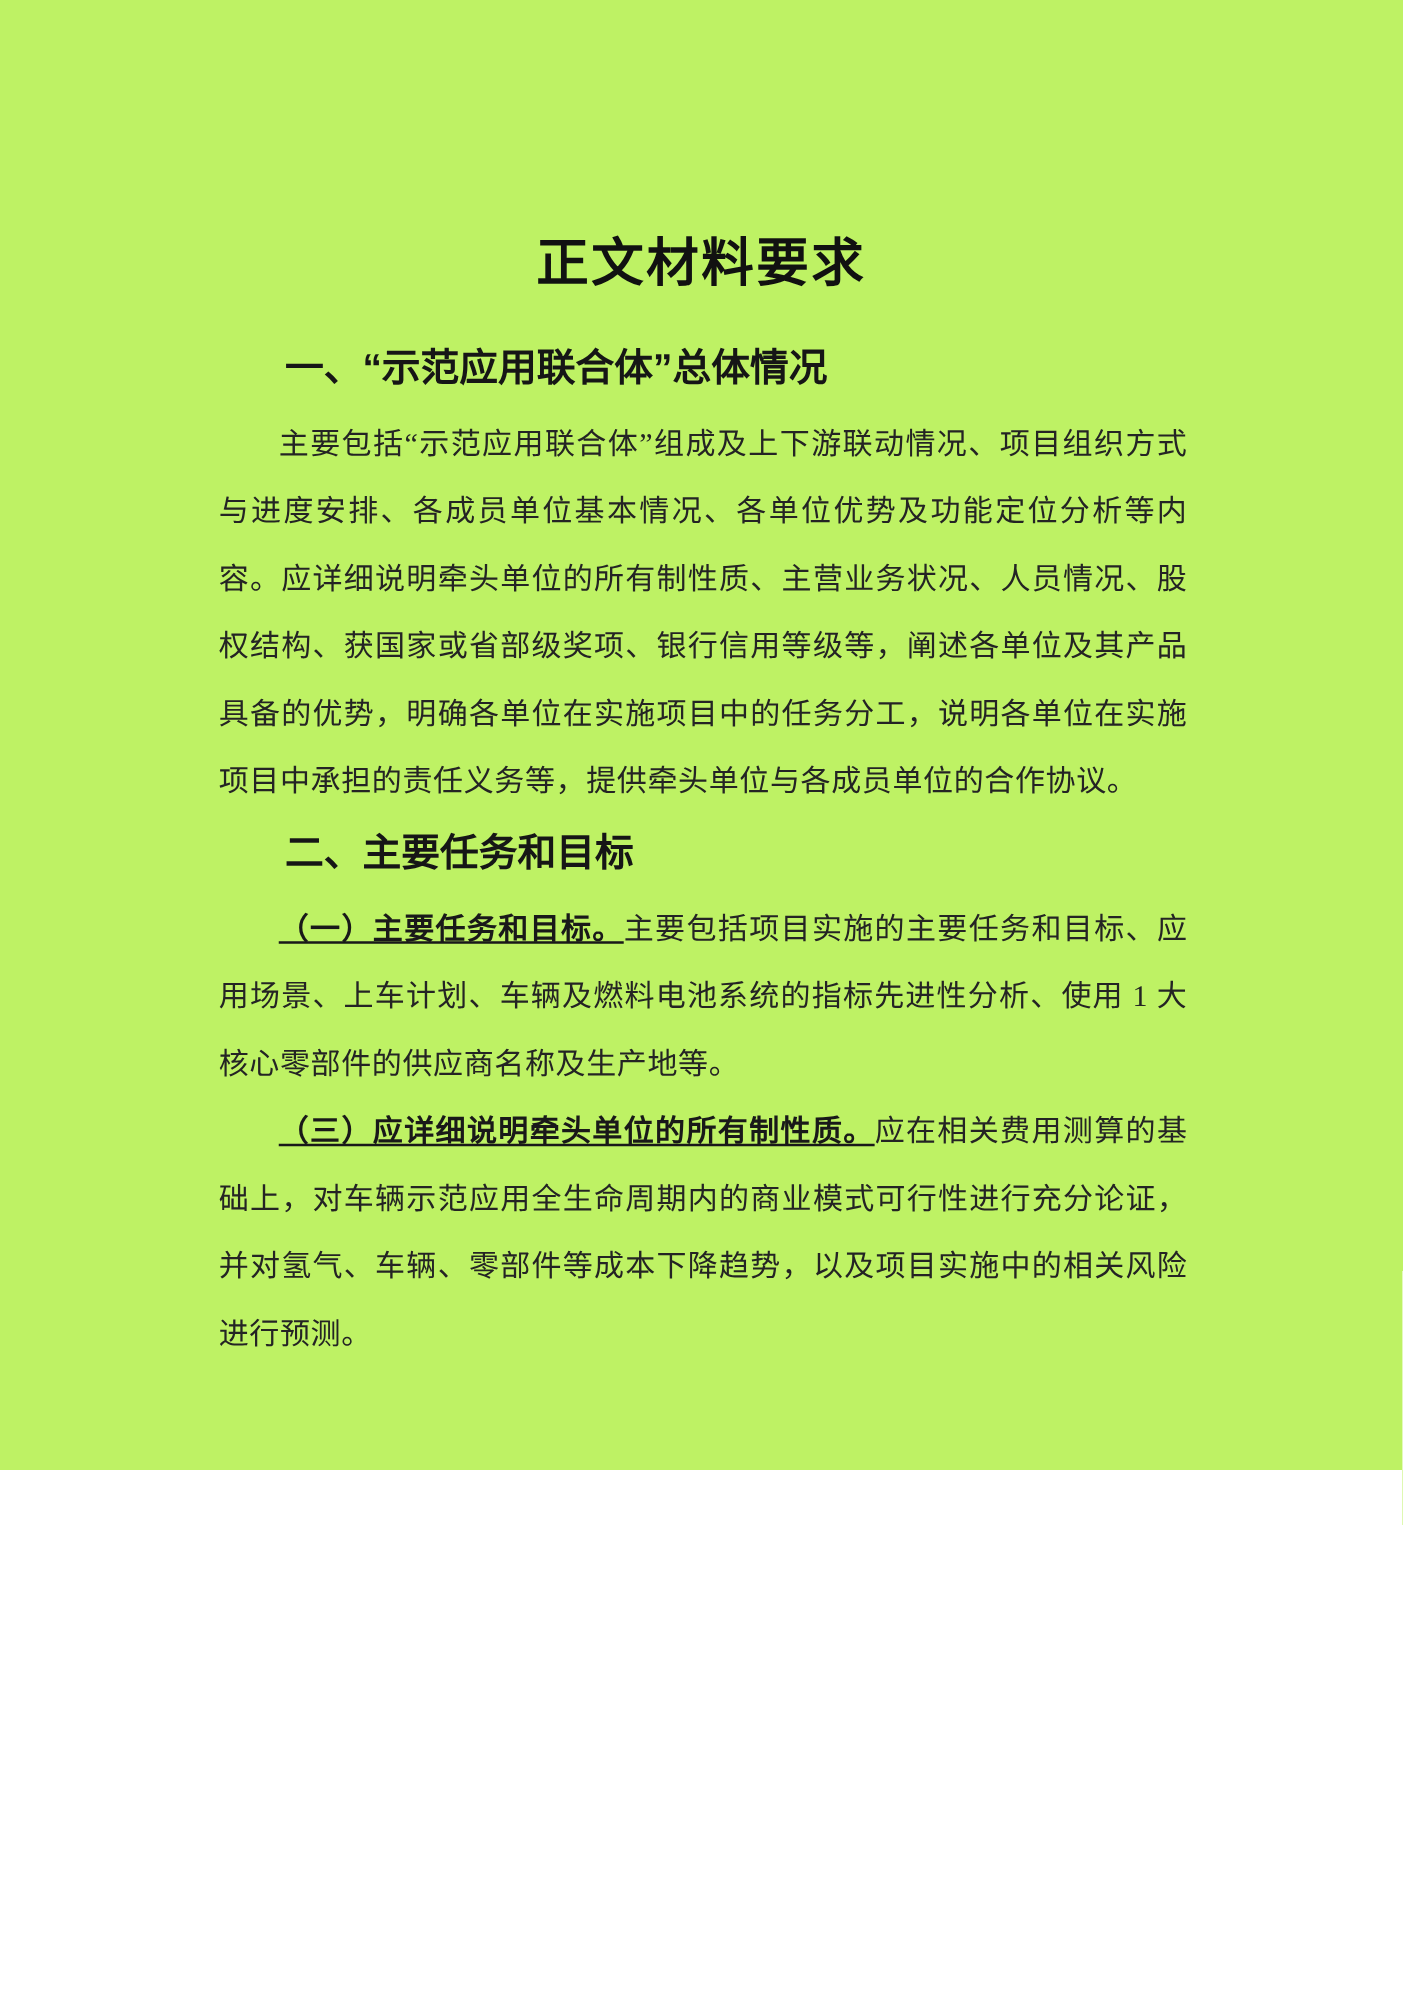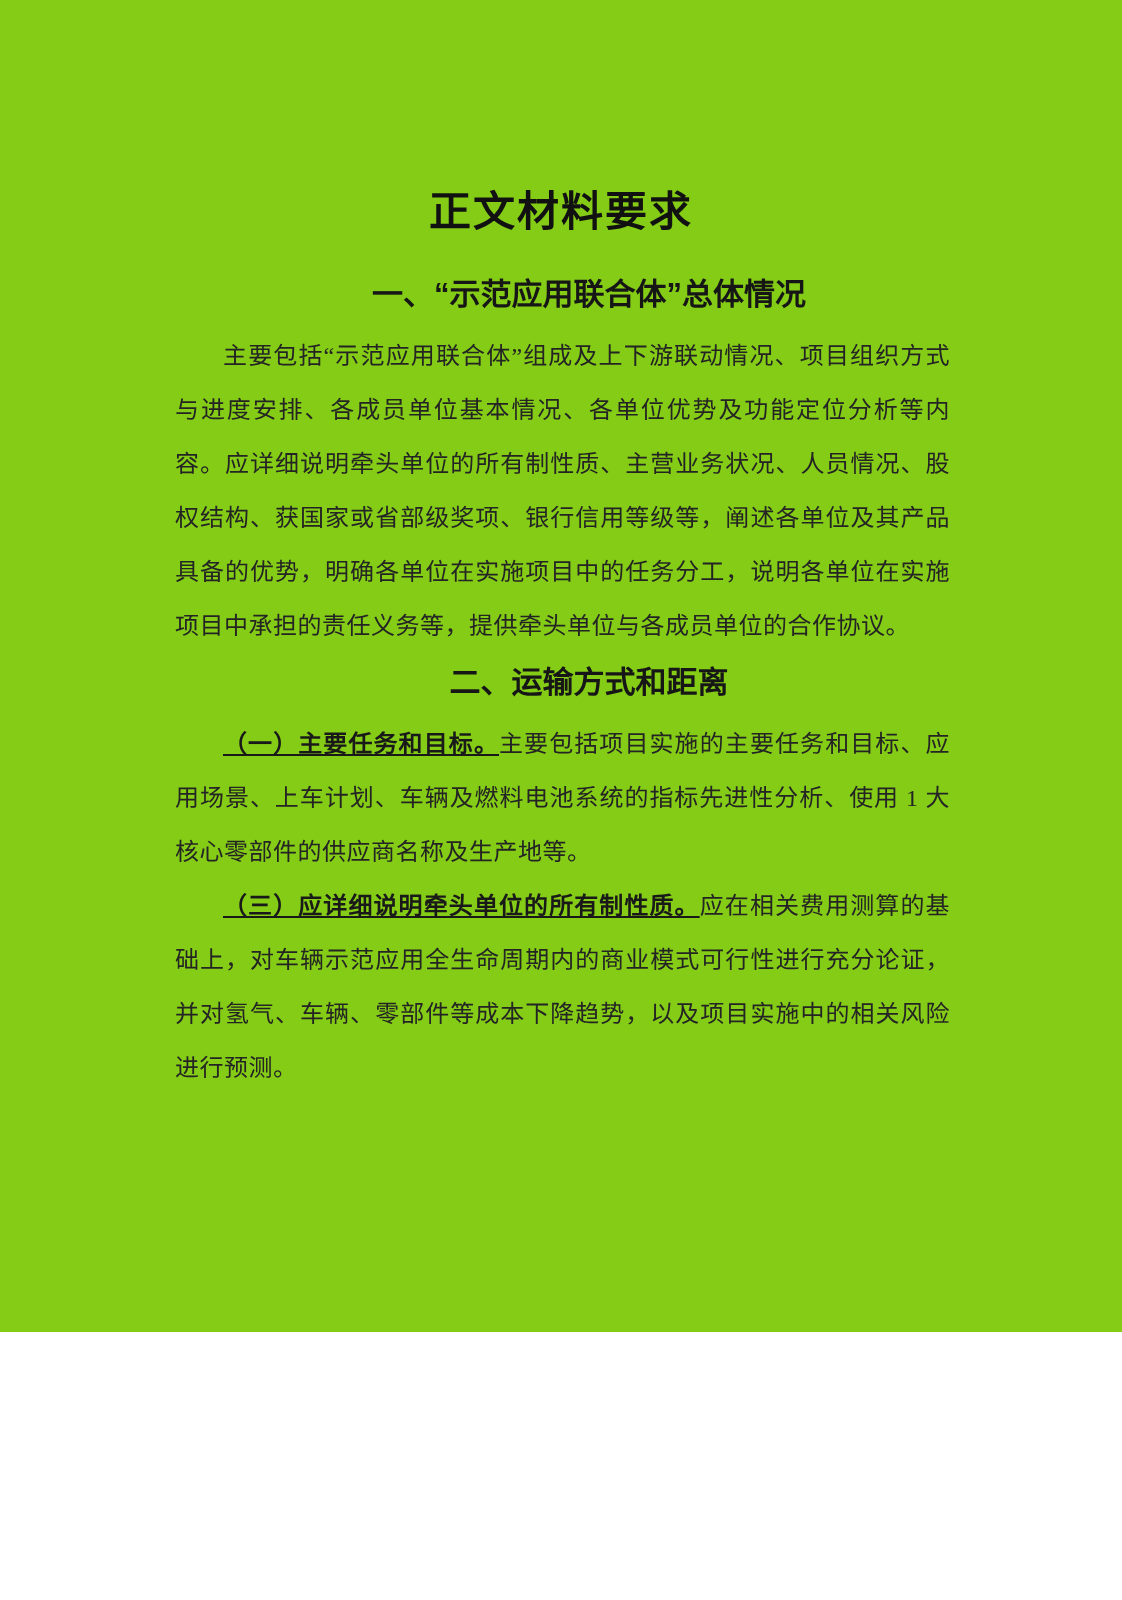--- a/index.html
+++ b/index.html
@@ -3,23 +3,23 @@
 <meta charset="utf-8">
 <style>
   html, body {
     margin: 0;
     padding: 0;
     background: #ffffff;
   }
   .page {
     position: relative;
     width: 1122px;
-    height: 1332px;
+    height: 1176px;
     margin: 0 auto;
-    background: #84cc16;
+    background: #bef264;
     box-sizing: border-box;
     padding-top: 180px;
     overflow: hidden;
     font-family: "Liberation Serif", "DejaVu Serif", serif;
     color: #1d1d1d;
   }
   .doc-title {
     text-align: center;
     font-size: 42px;
     font-weight: bold;
@@ -32,21 +32,20 @@
     margin: 0 172px 0 175px;
   }
   .heading {
     font-family: "Liberation Sans", "DejaVu Sans", sans-serif;
     font-size: 31px;
     font-weight: bold;
     line-height: 54px;
     text-indent: 53px;
     margin: 24px 0 7px 0;
     color: #161616;
-    text-align: center;
   }
   .heading-2 {
     margin: 3px 0 7px 0;
   }
   .para {
     margin: 0;
     font-size: 24px;
     line-height: 54px;
     letter-spacing: 0.5px;
     text-align: justify;
@@ -82,21 +81,21 @@
 <div class="page">
 
   <div class="doc-title">正文材料要求</div>
 
   <div class="content">
 
     <div class="heading">一、“示范应用联合体”总体情况</div>
 
     <p class="para"><span class="ptext">主要包括“示范应用联合体”组成及上下游联动情况、项目组织方式与进度安排、各成员单位基本情况、各单位优势及功能定位分析等内容。应详细说明牵头单位的所有制性质、主营业务状况、人员情况、股权结构、获国家或省部级奖项、银行信用等级等，阐述各单位及其产品具备的优势，明确各单位在实施项目中的任务分工，说明各单位在实施项目中承担的责任义务等，提供牵头单位与各成员单位的合作协议。</span></p>
 
-    <div class="heading heading-2">二、运输方式和距离</div>
+    <div class="heading heading-2">二、主要任务和目标</div>
 
     <p class="para"><span class="lead">（一）主要任务和目标。</span><span class="ptext">主要包括项目实施的主要任务和目标、应用场景、上车计划、车辆及燃料电池系统的指标先进性分析、使用 1 大核心零部件的供应商名称及生产地等。</span></p>
 
 
     <p class="para"><span class="lead">（三）应详细说明牵头单位的所有制性质。</span><span class="ptext">应在相关费用测算的基础上，对车辆示范应用全生命周期内的商业模式可行性进行充分论证，并对氢气、车辆、零部件等成本下降趋势，以及项目实施中的相关风险进行预测。</span></p>
 
   </div>
 
   <div class="footer">
     <span class="dash">—</span><span class="pagenum">16</span><span class="dash">—</span>

